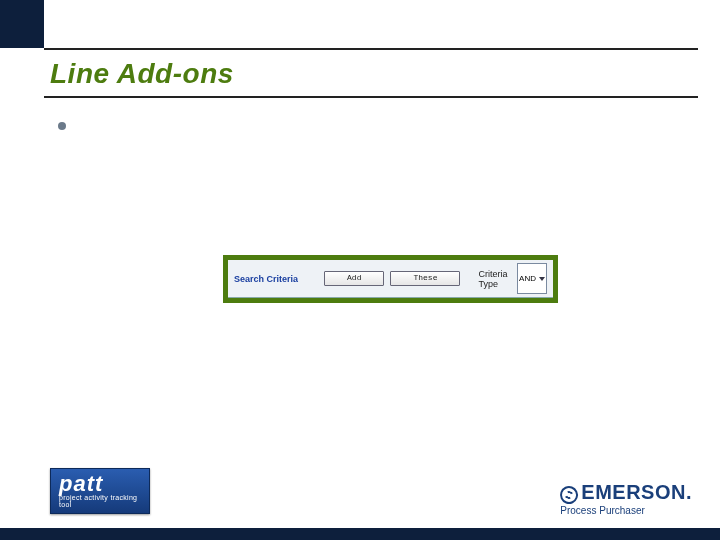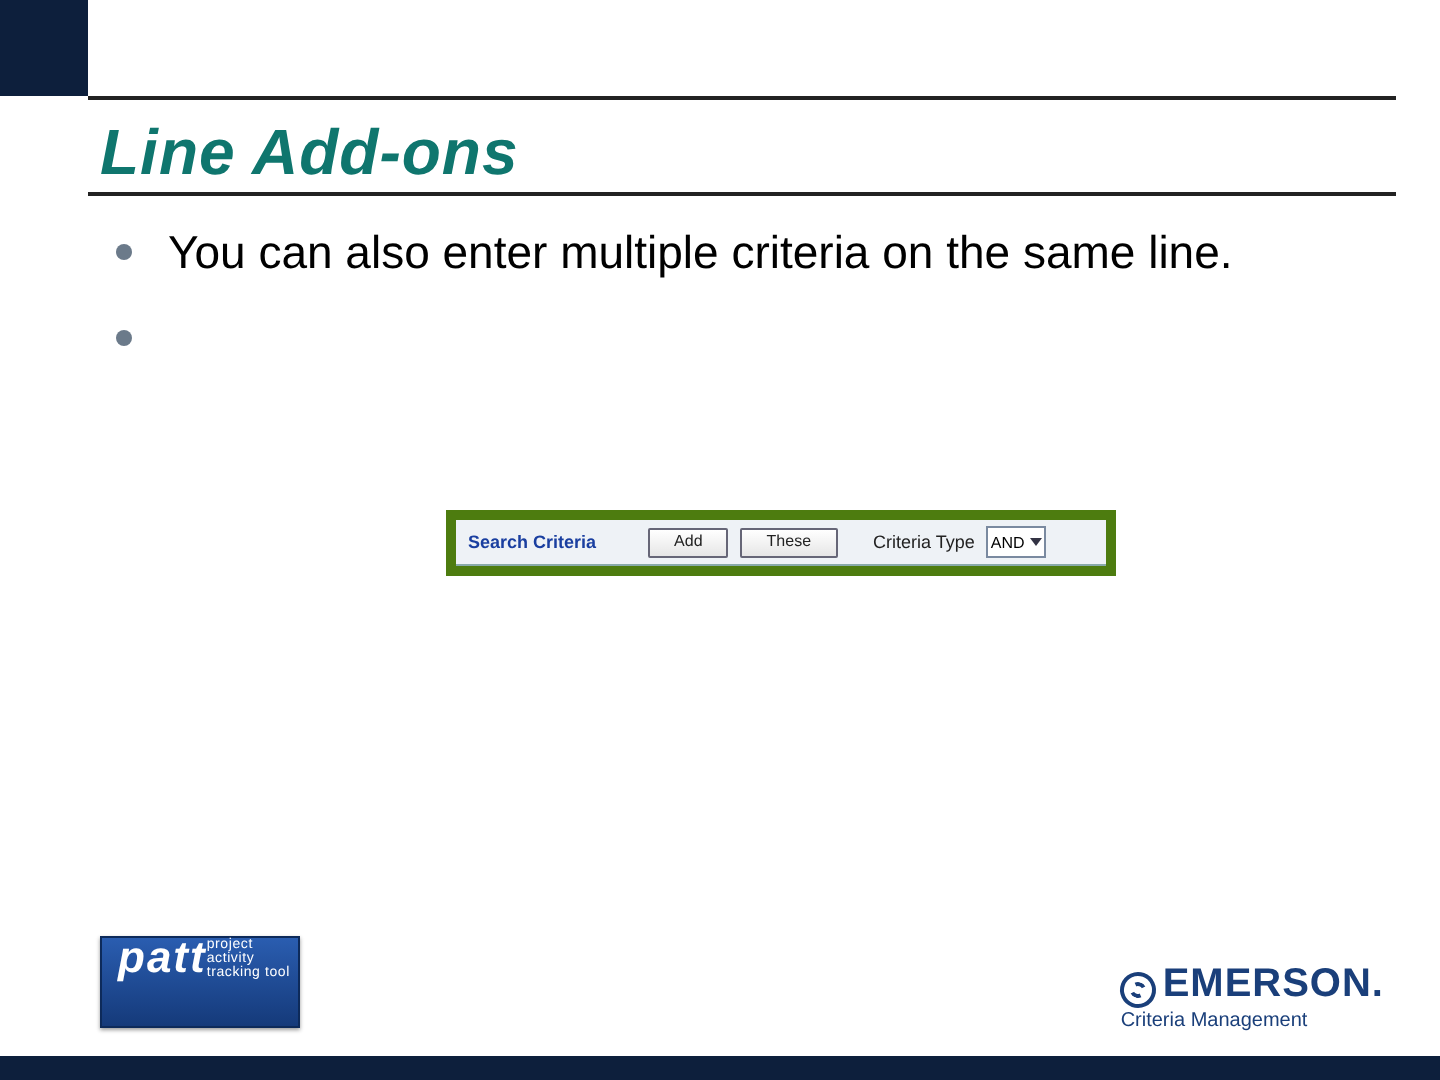--- a/index.html
+++ b/index.html
@@ -19,25 +19,25 @@
   }
   .title-rule {
     position: absolute;
     left: 44px; right: 22px;
     top: 48px;
     border-top: 2px solid #222;
   }
   .slide-title {
     position: absolute;
     left: 50px; top: 58px;
-    font-size: 32px;
+    font-size: 28px;
     font-style: italic;
     font-weight: bold;
     font-family: Arial, Helvetica, sans-serif;
-    color: #0f766e;
+    color: #4d7c0f;
     letter-spacing: 0.5px;
   }
   .title-underline {
     position: absolute;
     left: 44px; right: 22px;
     top: 96px;
     border-top: 2px solid #222;
   }
   .body {
     position: absolute;
@@ -83,32 +83,33 @@
   .panel-header .hdr-title {
     color: #1a3fa0;
     font-weight: bold;
     flex: 0 0 auto;
     margin-right: 20px;
   }
   .ui-btn {
     display: inline-block;
     border: 1px solid #667;
     background: linear-gradient(#fff,#e6e6e6);
-    padding: 0 12px;
+    padding: 0 22px;
     height: 15px;
     line-height: 12px;
     font-size: 8px;
     color: #222;
     border-radius: 1px;
+    font-family: Liberation Mono, monospace;
   }
   .crit-label { color:#222; font-size:9px; margin-left:12px; }
   .select {
     border: 1px solid #7a8aa0;
     background: #fff;
-    height: 16px;
+    height: 31px;
     font-size: 8px;
     padding: 0 1px;
     display: inline-flex;
     align-items: center;
   }
   .select .caret {
     display:inline-block;
     margin-left:3px;
     width:0;height:0;
     border-left:3px solid transparent;
@@ -131,21 +132,21 @@
     pointer-events: none;
   }
   .patt-badge {
     position: absolute;
     left: 50px; bottom: 26px;
     width: 100px; height: 46px;
     background: linear-gradient(180deg,#2a5db0 0%, #153a7a 100%);
     border: 1px solid #0d2a5a;
     color: #fff;
     display: flex;
-    flex-direction: row;
+    flex-direction: column;
     align-items: flex-start;
     justify-content: center;
     padding-left: 8px;
     box-shadow: 0 1px 2px rgba(0,0,0,0.4);
   }
   .patt-badge .p1 {
     font-size: 22px;
     font-weight: bold;
     font-style: italic;
     letter-spacing: 1px;
@@ -199,24 +200,20 @@
 </style>
 </head>
 <body>
 
 <div class="top-navy-strip"></div>
 <div class="title-rule"></div>
 <h1 class="slide-title">Line Add-ons</h1>
 <div class="title-underline"></div>
 
 <div class="body">
-  <div class="bullet-row">
-    <div class="bullet-dot"></div>
-    <div class="bullet-text">You can also enter multiple criteria on the same line.</div>
-  </div>
   <div class="bullet-row">
     <div class="bullet-dot"></div>
   </div>
 </div>
 
 <div class="panel">
   <div class="panel-header">
     <span class="hdr-title">Search Criteria</span>
     <span class="ui-btn">Add</span>
     <span class="ui-btn">These</span>
@@ -231,16 +228,16 @@
 <div class="patt-badge">
   <div class="p1">patt</div>
   <div class="p2">project activity tracking tool</div>
 </div>
 
 <div class="emerson">
   <div class="wordmark">
     <span class="helix"></span>
     <span>EMERSON.</span>
   </div>
-  <div class="tag">Criteria Management</div>
+  <div class="tag">Process Purchaser</div>
 </div>
 
 <div class="bottom-navy"></div>
 
 </body></html>

